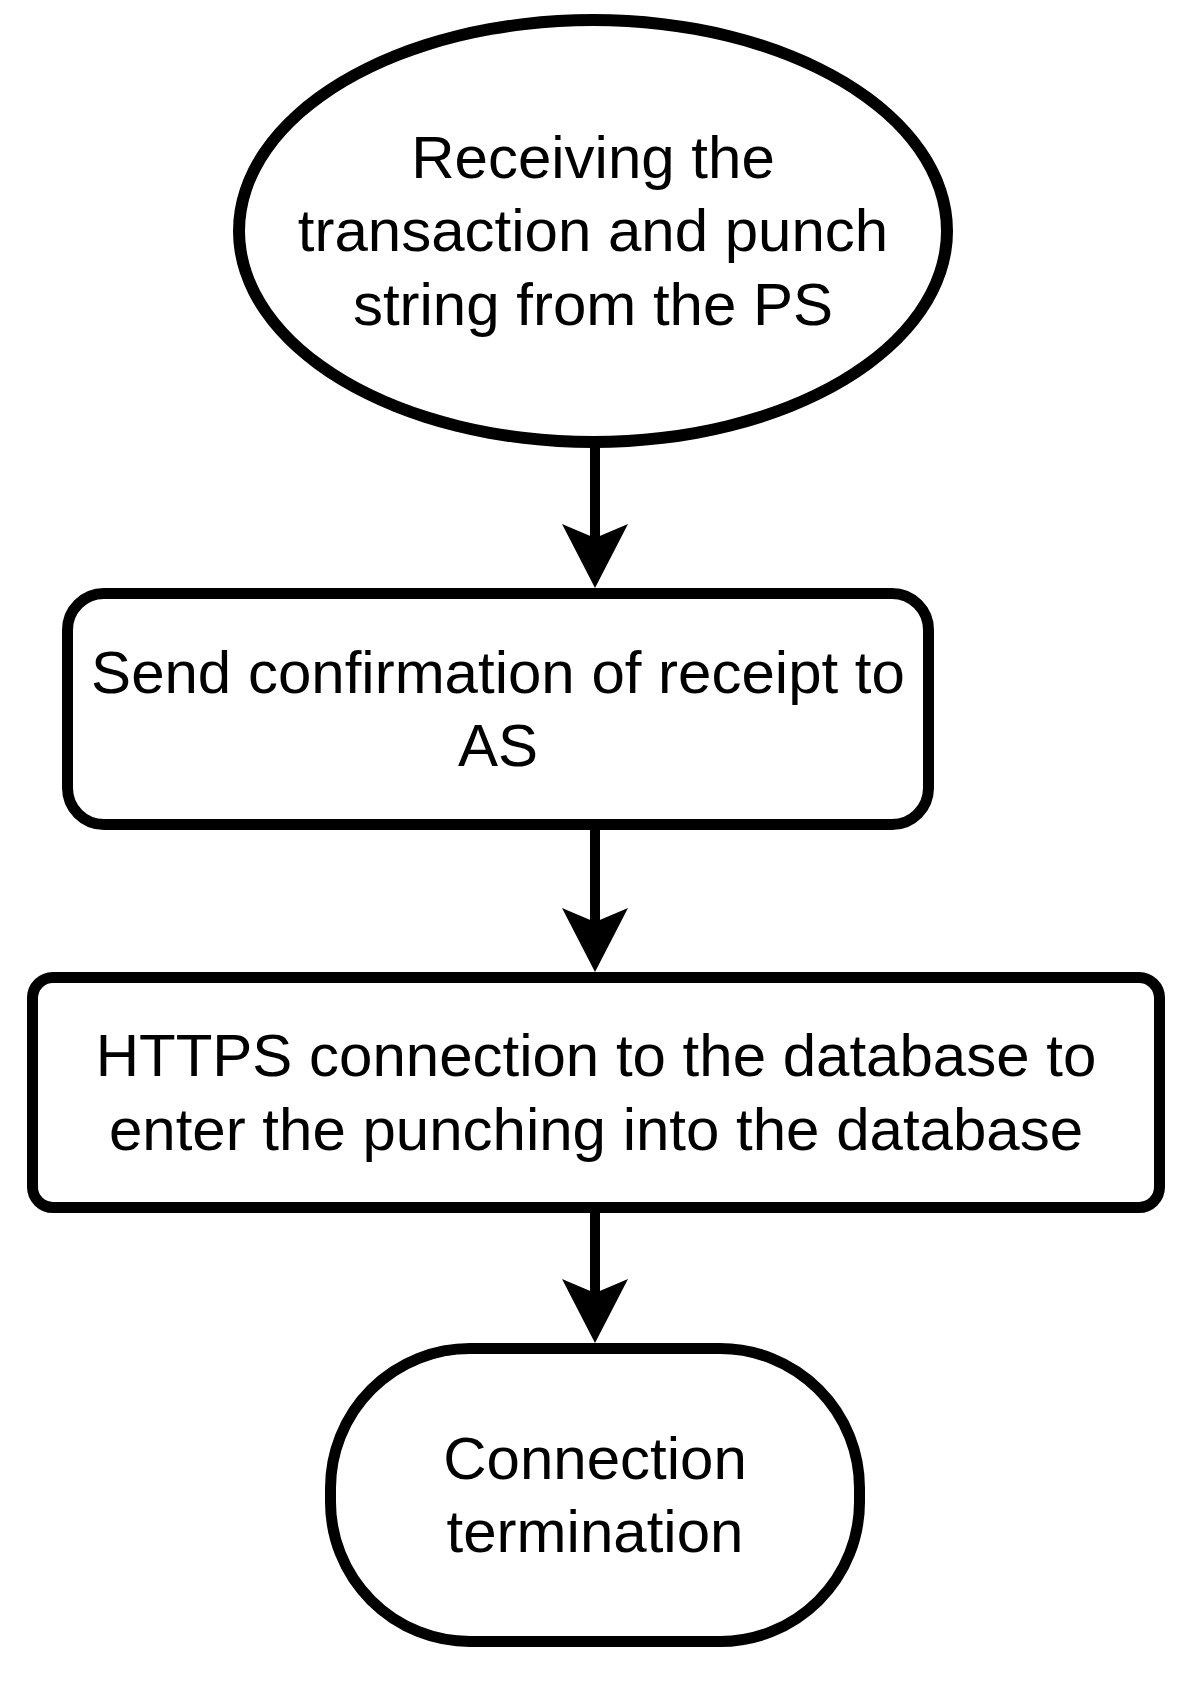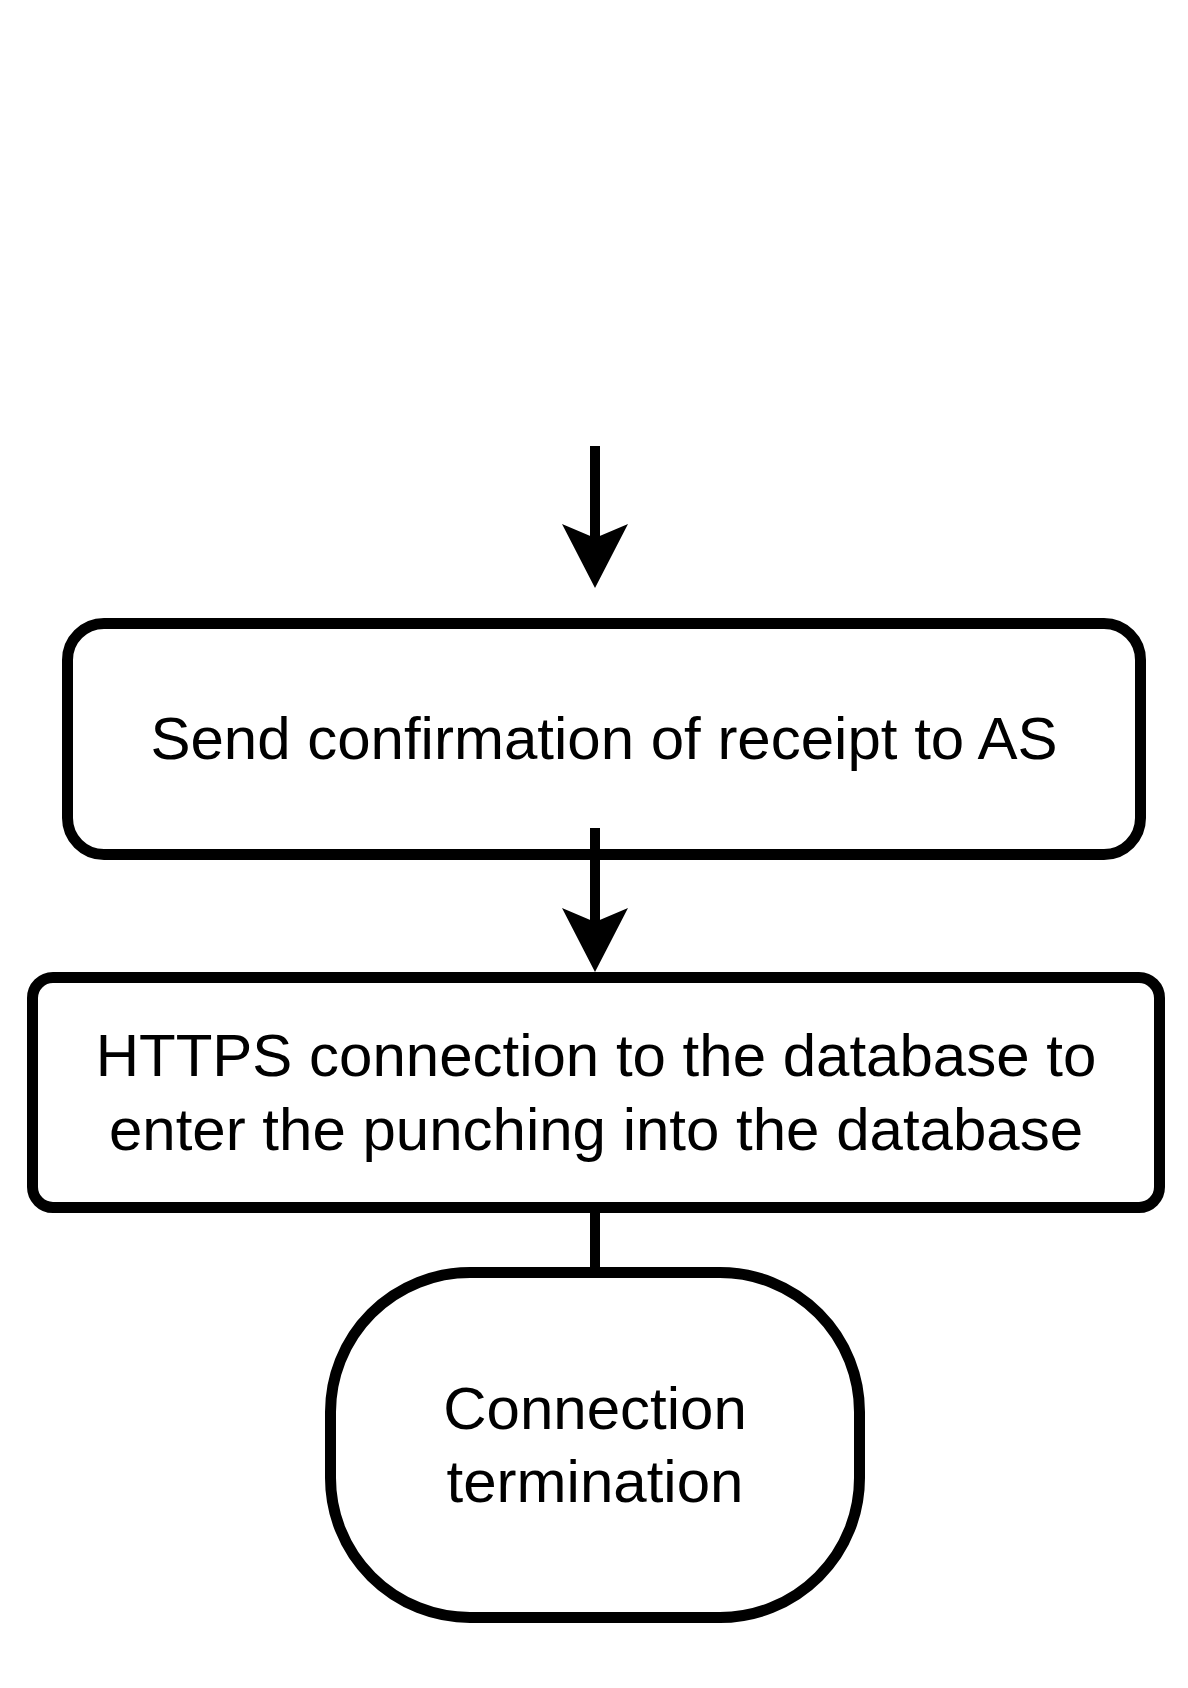--- a/index.html
+++ b/index.html
@@ -34,37 +34,36 @@
     left: 233px;
     top: 14px;
     width: 720px;
     height: 434px;
     border-width: 12px;
     border-radius: 50%;
   }
   #node-confirm {
     left: 62px;
     top: 588px;
-    width: 1084px;
+    width: 872px;
     height: 242px;
     border-radius: 42px;
-    margin-top: 30px;
   }
   #node-https {
     left: 27px;
     top: 972px;
     width: 1138px;
     height: 241px;
     border-radius: 26px;
   }
   #node-end {
     left: 325px;
-    top: 1267px;
+    top: 1343px;
     width: 540px;
-    height: 356px;
+    height: 304px;
     border-radius: 145px;
   }
   .arrow-shaft {
     position: absolute;
     left: 590px;
     width: 10px;
     background: #000000;
   }
   .arrow-head {
     position: absolute;
@@ -79,20 +78,25 @@
   #shaft-2 { top: 828px; height: 98px; }
   #head-2  { top: 908px; }
   #shaft-3 { top: 1211px; height: 86px; }
   #head-3  { top: 1279px; }
 </style>
 </head>
 <body>
 
 <div id="canvas">
 
+  <div class="node" id="node-start">
+    <span>Receiving the
+transaction and punch
+string from the PS</span>
+  </div>
 
   <div class="arrow-shaft" id="shaft-1"></div>
   <div class="arrow-head" id="head-1"></div>
 
   <div class="node" id="node-confirm">
     <span>Send confirmation of receipt to AS</span>
   </div>
 
   <div class="arrow-shaft" id="shaft-2"></div>
   <div class="arrow-head" id="head-2"></div>

